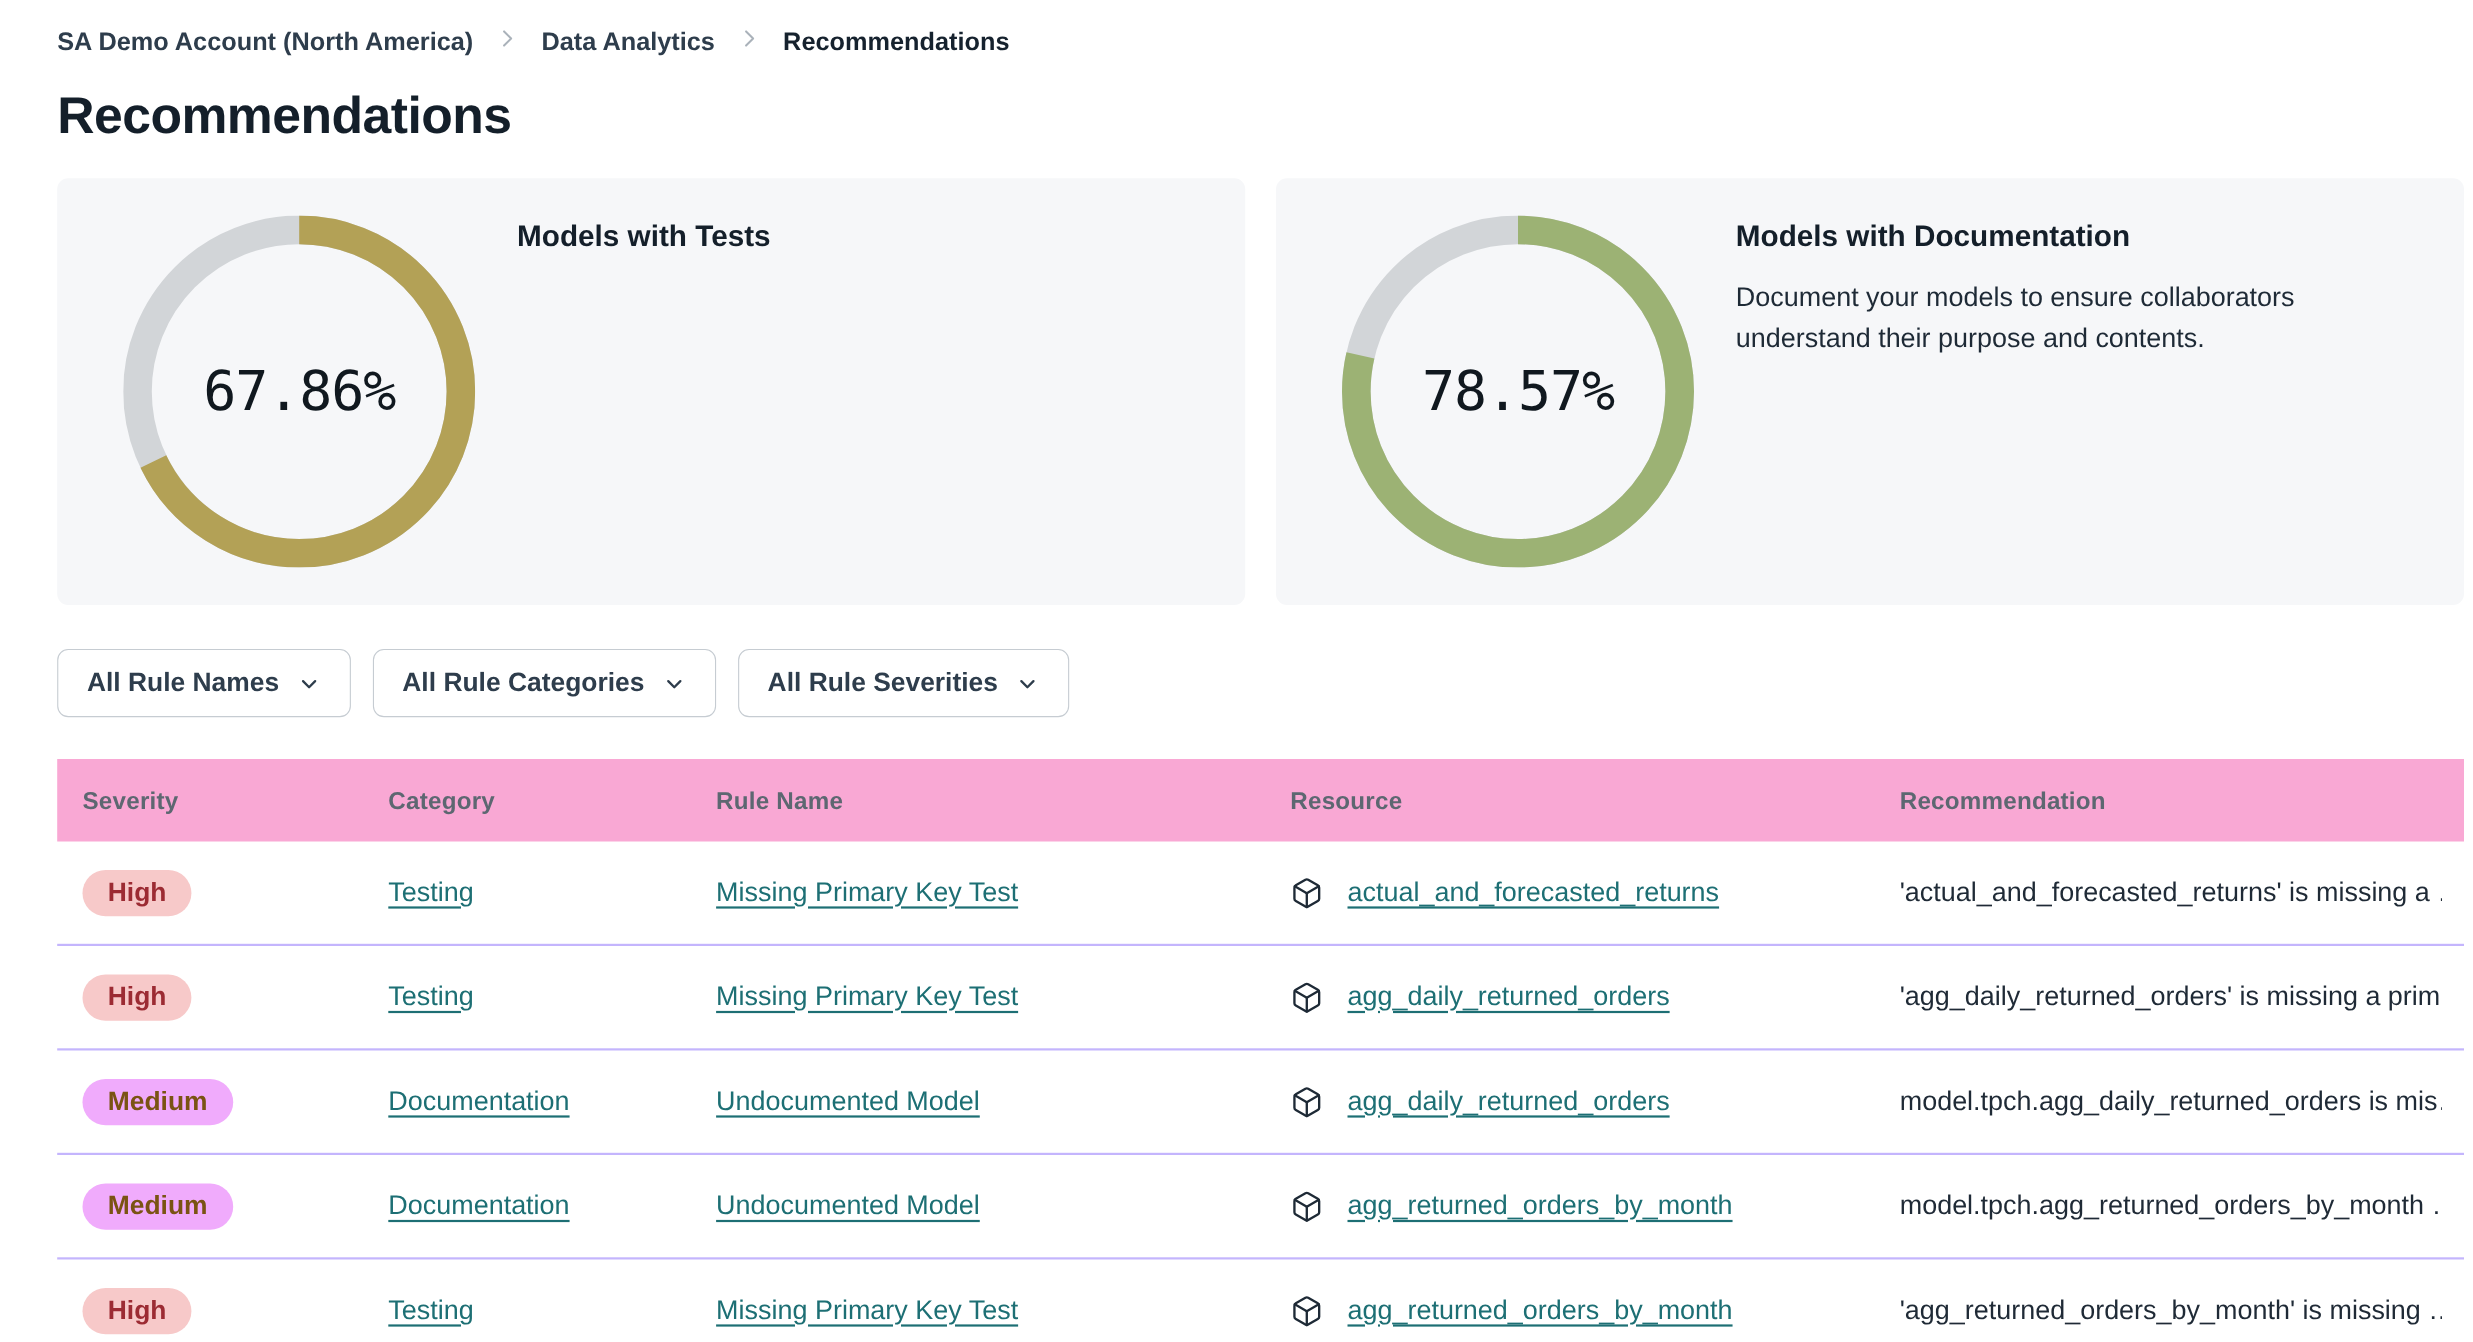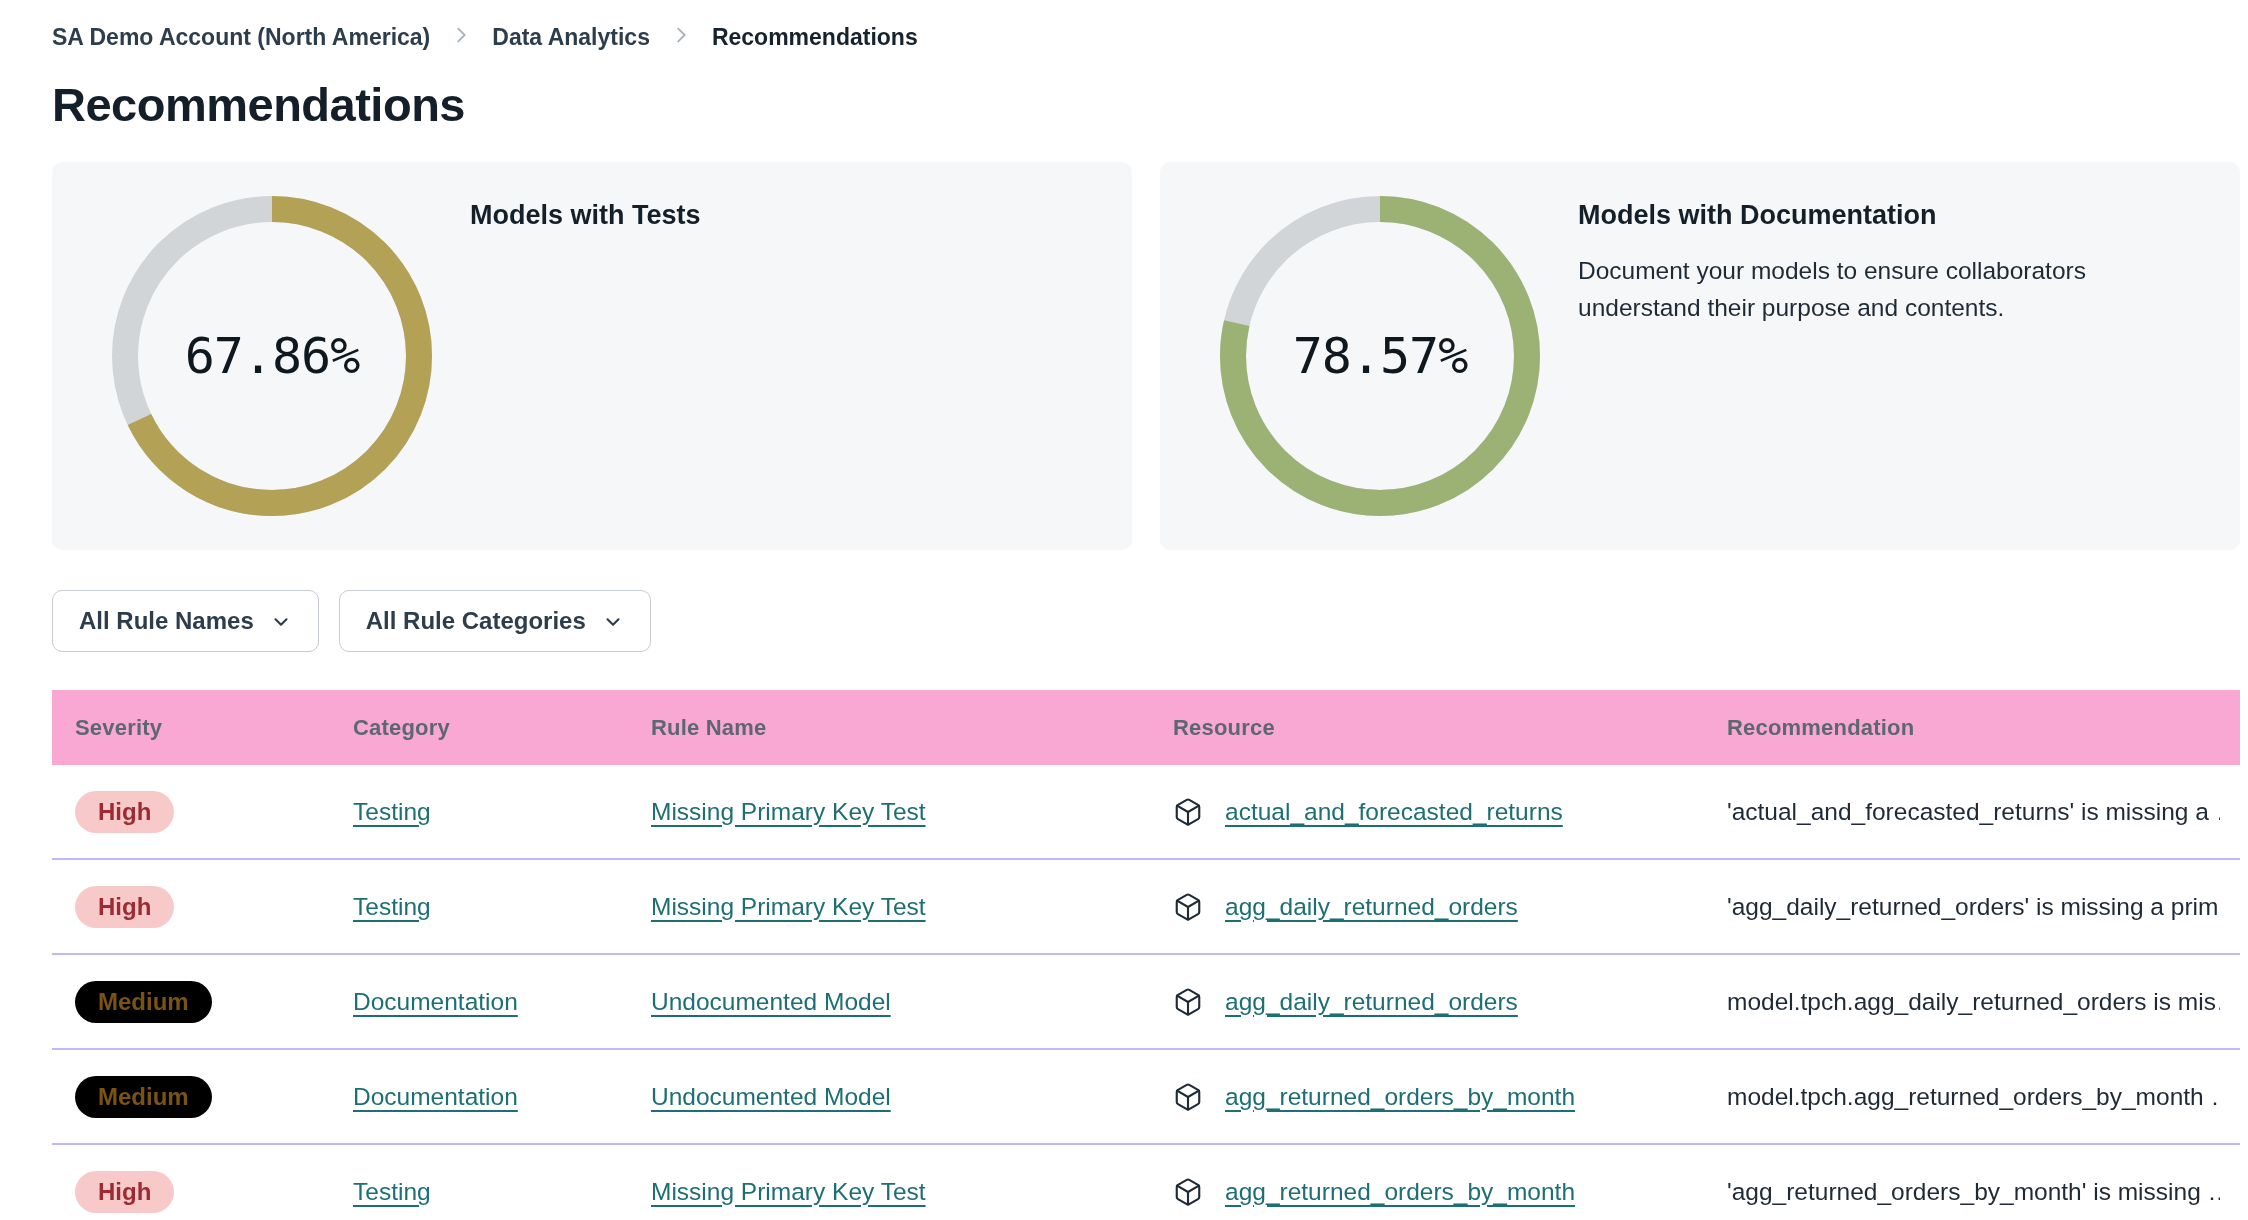--- a/index.html
+++ b/index.html
@@ -38,21 +38,21 @@
     font-family:"Liberation Sans", sans-serif; font-size:24px; font-weight:600; color:#2e3d4c; cursor:pointer; }
   .filter-btn svg { margin-top:2px; }
 
   
   .thead, .trow { display:grid; grid-template-columns:278px 298px 522px 554px minmax(0,1fr);
     align-items:center; padding:0 20px 0 23px; }
   .thead { background:#f9a8d4; height:75px; font-size:22px; font-weight:600; color:#5d6771; letter-spacing:0.2px; }
   .trow { height:95px; border-bottom:2px solid #c4b5fd; font-size:24.5px; }
   .badge { display:inline-block; padding:7px 23px; border-radius:22px; font-size:24px; font-weight:700; }
   .badge-high { background:#f7c9c9; color:#9c2b33; }
-  .badge-medium { background:#000000; color:#7a5313;text-align:right; }
+  .badge-medium { background:#f0abfc; color:#7a5313;text-align:right; }
   a.tlink { color:#1d6f74; text-decoration:underline; text-underline-offset:5px; cursor:pointer; }
   .resource-cell { display:flex; align-items:center; gap:22px; min-width:0; }
   .cube-icon { flex:0 0 auto; color:#1e2a36; display:flex; }
   .rec-text { white-space:nowrap; overflow:hidden; color:#1f2a36; }
 </style>
 </head>
 <body>
 
 <div class="page">
 
@@ -116,20 +116,28 @@
         </span>
       </button>
       <button class="filter-btn">
         <span>All Rule Categories</span>
         <span style="display:flex;">
           <svg width="22" height="22" viewBox="0 0 24 24" fill="none" stroke="currentColor" stroke-width="2.3" stroke-linecap="round" stroke-linejoin="round">
               <polyline points="6 9 12 15 18 9"></polyline>
             </svg>
         </span>
       </button>
+      <button class="filter-btn">
+        <span>All Rule Severities</span>
+        <span style="display:flex;">
+          <svg width="22" height="22" viewBox="0 0 24 24" fill="none" stroke="currentColor" stroke-width="2.3" stroke-linecap="round" stroke-linejoin="round">
+              <polyline points="6 9 12 15 18 9"></polyline>
+            </svg>
+        </span>
+      </button>
     </div>
   </div>
 
   <div class="table">
     <div class="thead">
       <div>Severity</div>
       <div>Category</div>
       <div>Rule Name</div>
       <div>Resource</div>
       <div>Recommendation</div>

